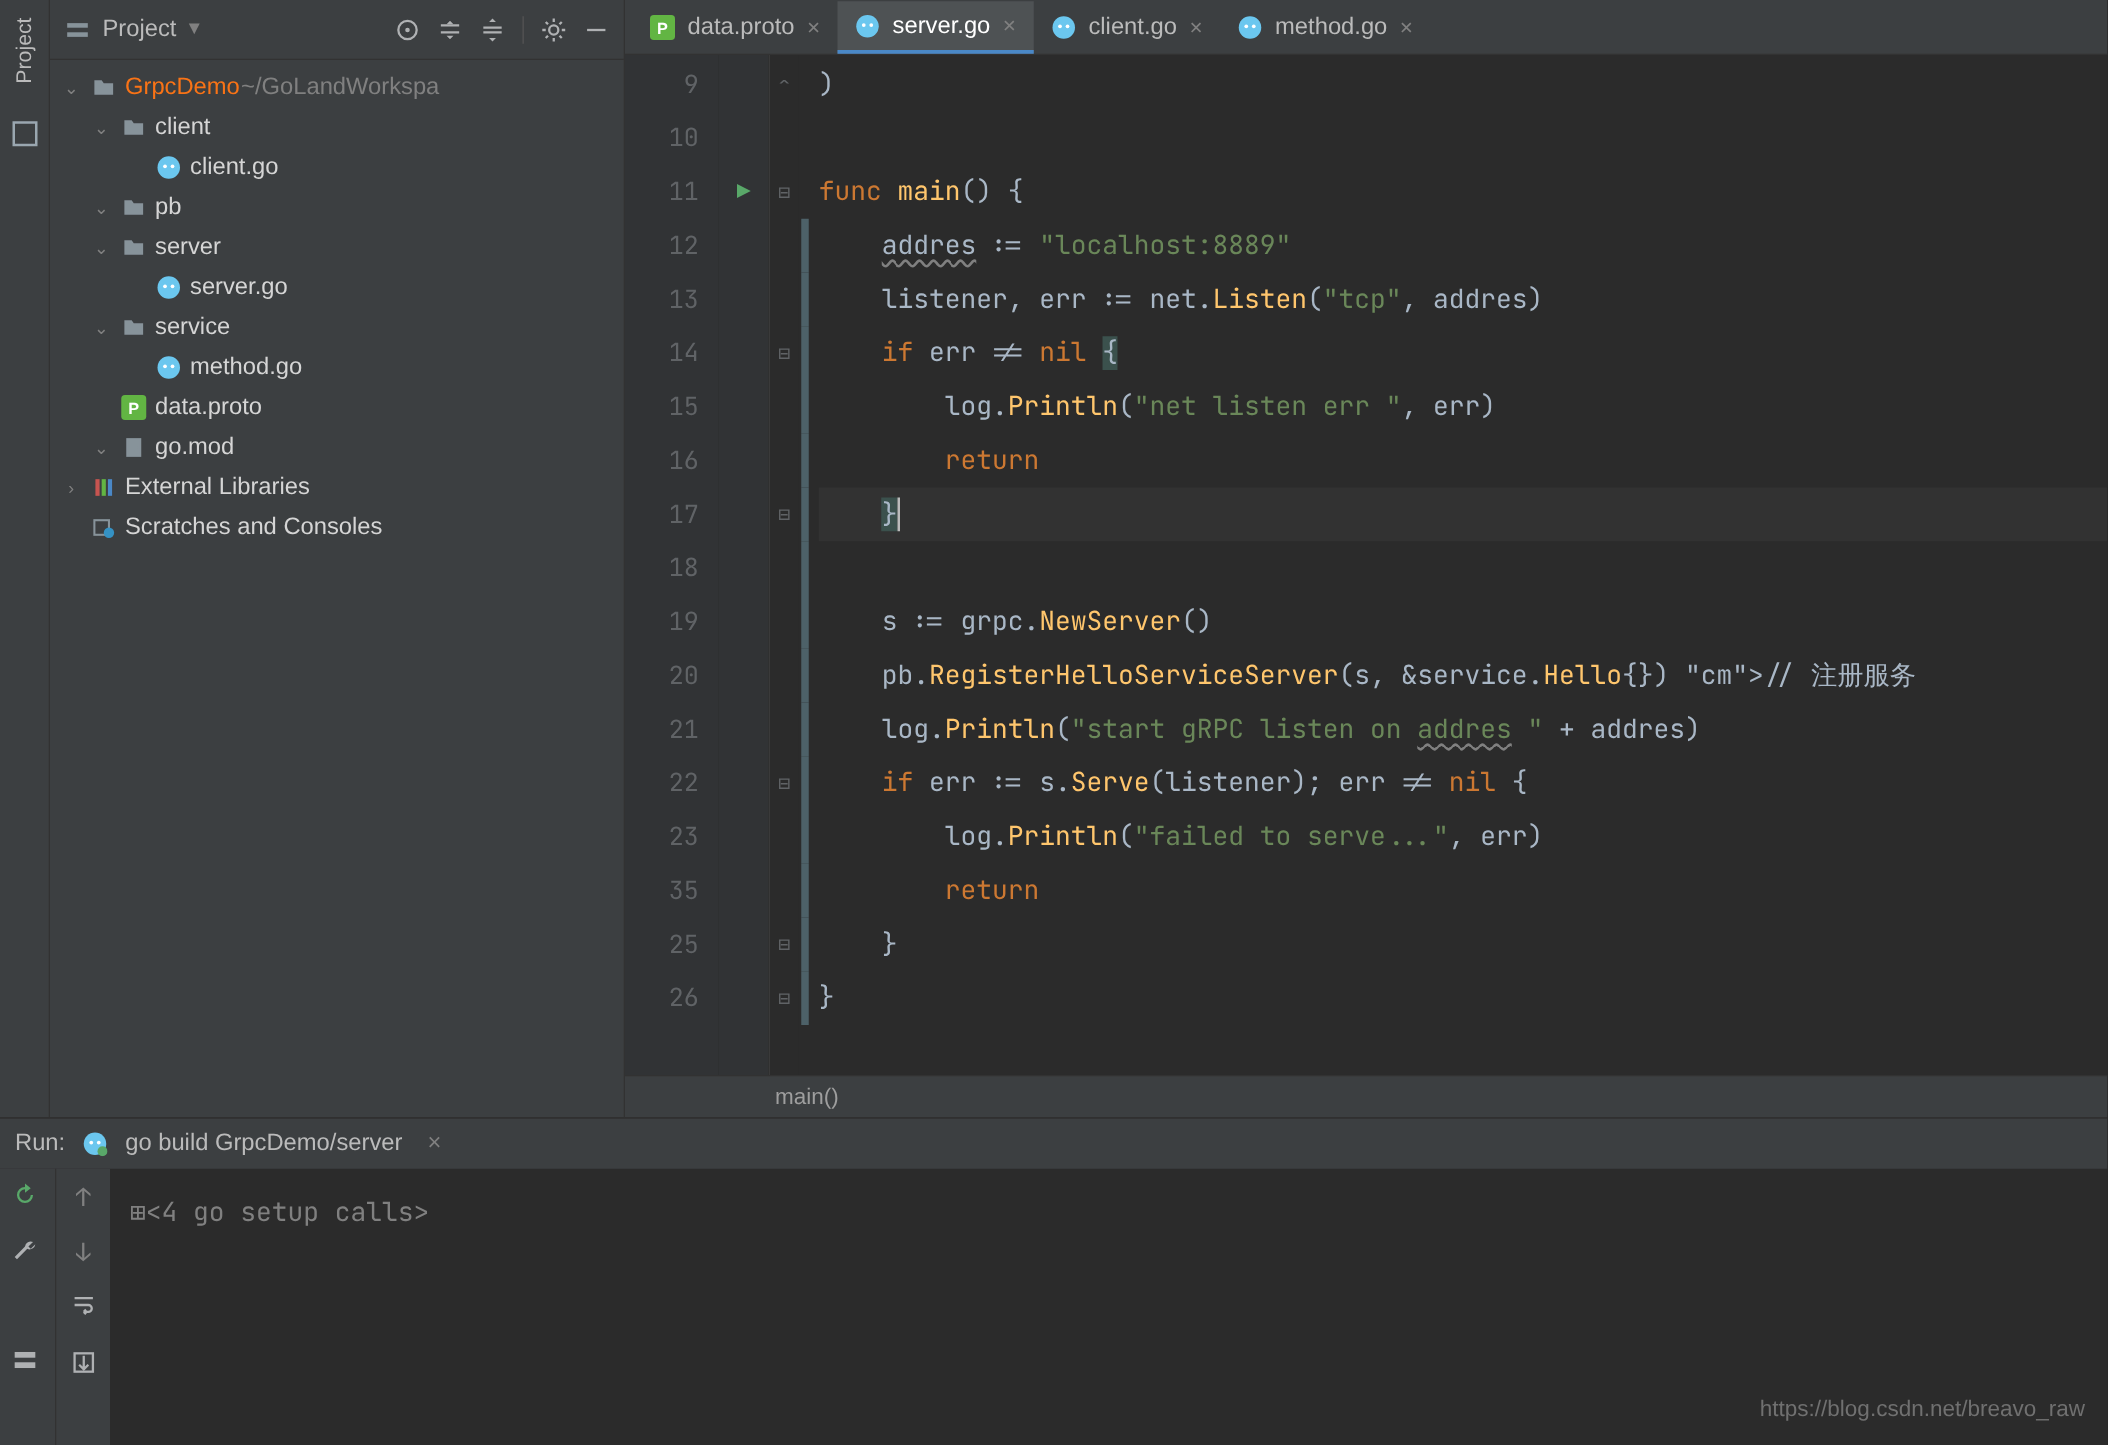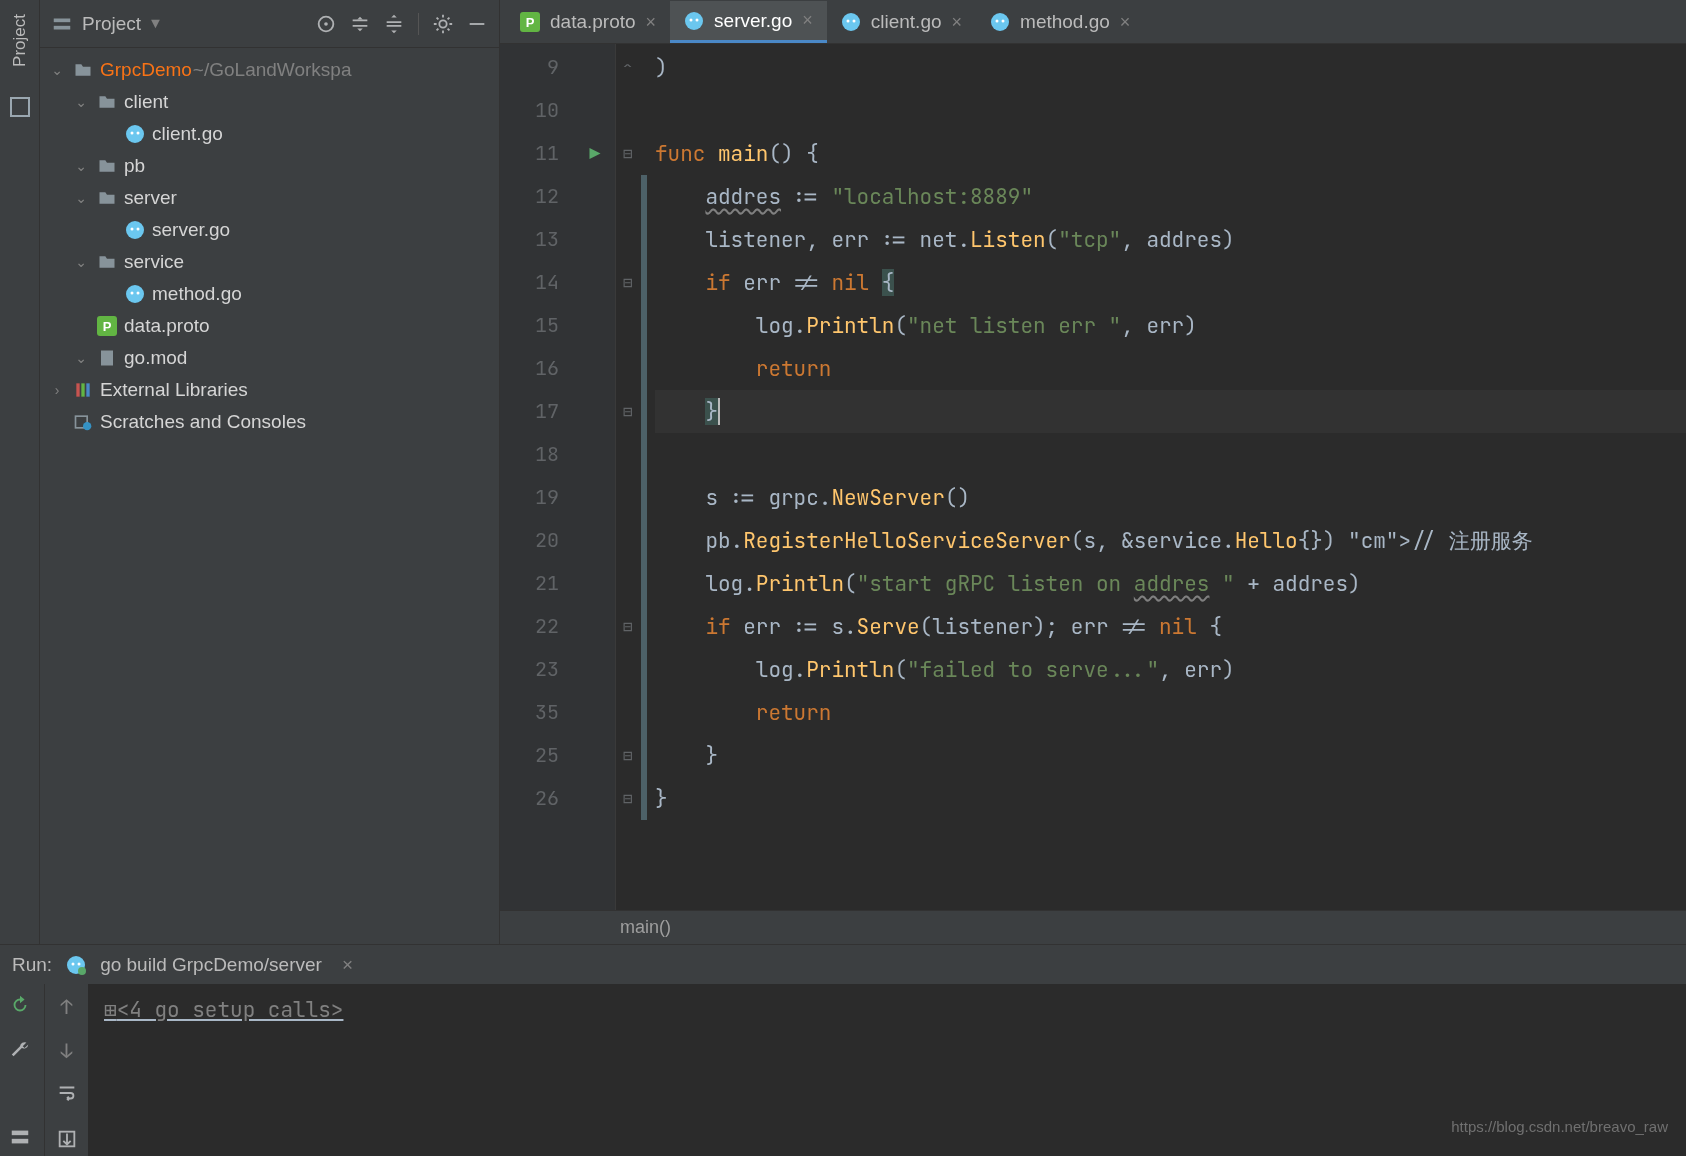--- a/index.html
+++ b/index.html
@@ -51,32 +51,32 @@
 .code .kw { color:#cc7832; }
 .code .fn { color:#ffc66d; }
 .code .str { color:#6a8759; }
 .code .warn { text-decoration:underline wavy #808080; text-underline-offset:4px; }
 .code .caret { border-left:2px solid #bbbbbb; }
 .highlighted-line { background:#323232; }
 .match-brace { background:#3b514d; }
 
 .breadcrumb-bar { height:34px; background:#3c3f41; border-top:1px solid #323232; display:flex; align-items:center; padding-left:120px; color:#9e9e9e; font-size:18px; font-family:sans-serif; }
 
-.run-pane { height:212px; background:#2b2b2b; border-top:1px solid #323232; display:flex; flex-direction:column; }
+.run-pane { height:262px; background:#2b2b2b; border-top:1px solid #323232; display:flex; flex-direction:column; }
 .run-header { height:40px; background:#3c3f41; display:flex; align-items:center; padding:0 12px; gap:14px; font-family:sans-serif; font-size:19px; color:#bbbbbb; }
 .run-header .close { color:#808080; margin-left:6px; }
 .run-body { flex:1; display:flex; }
 .run-tool-col { width:44px; background:#3c3f41; display:flex; flex-direction:column; padding-top:10px; gap:18px; align-items:center; }
 .run-tool-col .btn { width:26px; height:26px; color:#afb1b3; cursor:pointer; }
 .run-tool-col2 { width:44px; background:#3c3f41; display:flex; flex-direction:column; padding-top:10px; gap:18px; align-items:center; border-left:1px solid #323232; }
-.run-console { flex:1; padding:7px 16px; font-family:"JetBrains Mono",monospace; font-size:21px; line-height:38px; color:#a9b7c6; position:relative;text-decoration:underline; }
+.run-console { flex:1; padding:17px 16px; font-family:"JetBrains Mono",monospace; font-size:21px; line-height:38px; color:#a9b7c6; position:relative; }
 .run-console .collapsed { color:#808080; }
 .run-console .red { color:#cc666e; font-size:22px; }
 .run-console .big-red { color:#ff3b30; font-family:sans-serif; font-size:34px; font-weight:500; margin-left:30px; }
-.watermark { position:absolute; right:18px; bottom:10px; font-size:15px; color:#707070; font-family:sans-serif; }
+.watermark { position:absolute; right:18px; bottom:10px; font-size:18px; color:#707070; font-family:sans-serif; }
 
 
 .folder-svg { fill:#87939a; }
 .go-badge { width:20px; height:20px; }
 .proto-badge { width:20px; height:20px; background:#62b543; color:#fff; font-size:13px; font-weight:700; display:flex; align-items:center; justify-content:center; border-radius:3px; font-family:sans-serif; }
 .file-txt-svg { fill:#87939a; }
 .run-triangle { color:#59a869; font-size:18px; }
 .stop-sq { width:16px; height:16px; background:#c75450; }
 </style>
 </head>

